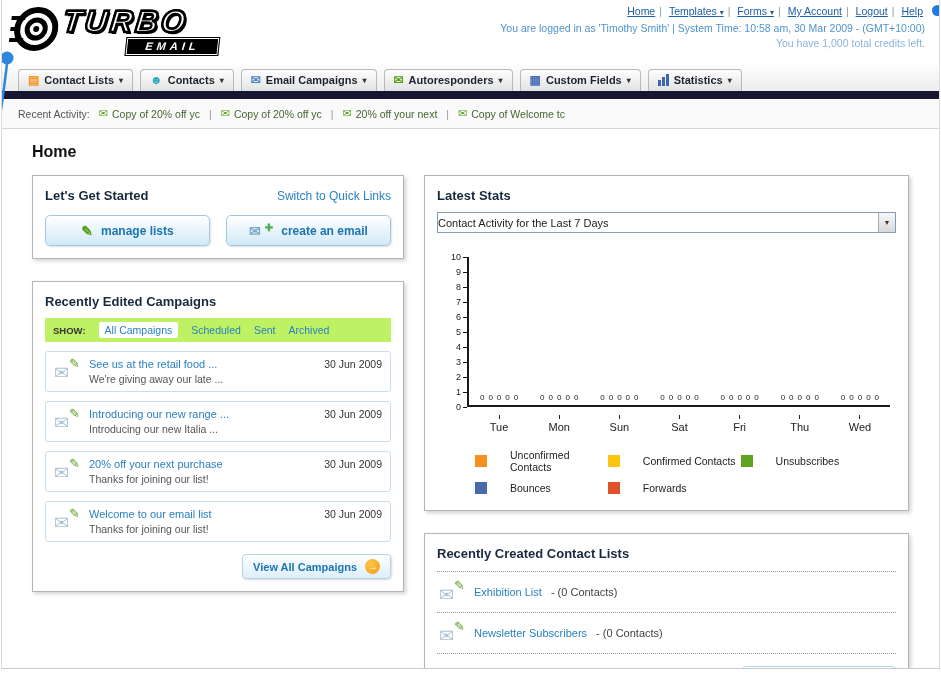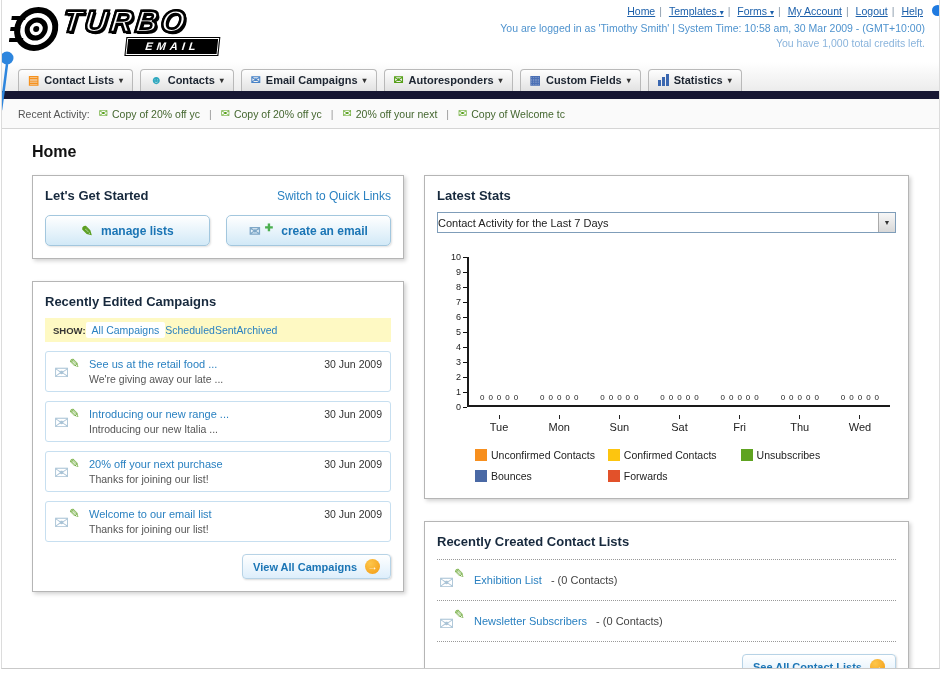--- a/index.html
+++ b/index.html
@@ -56,21 +56,21 @@
   .small-link { font-size:12px; color:#2a81c1; cursor:pointer; }
 
   
   .gs-buttons { display:flex; gap:16px; margin-top:12px; }
   .gs-btn { flex:1; height:31px; display:flex; align-items:center; justify-content:center; gap:8px; background:linear-gradient(#ffffff,#d2e9f7); border:1px solid #a3c7de; border-radius:5px; font-weight:bold; color:#1b75b5; font-size:12px; cursor:pointer; box-shadow:1px 1px 2px rgba(0,0,0,.12); }
   .pen-glyph { color:#5a9e1f; font-size:14px; }
   .env-glyph { color:#7fa8c8; font-size:14px; }
   .plus-glyph { color:#4caf50; font-size:10px; font-weight:bold; margin-left:-4px; transform:translateY(-3px); display:inline-block; }
 
   
-  .filterbar { background:#fef9c3; margin-top:9px; padding:4px 8px; display:flex; align-items:center; font-size:10.5px; }
+  .filterbar { background:#bef264; margin-top:9px; padding:4px 8px; display:flex; gap:13px; align-items:center; font-size:10.5px; }
   .show-label { font-weight:bold; color:#333; font-size:9.5px; }
   .filter { color:#2a81c1; cursor:pointer; }
   .filter.active { background:#fff; padding:2px 6px; border-radius:2px; }
   .camp-item { border:1px solid #c7dff0; border-radius:3px; margin-top:9px; padding:6px 8px; display:flex; gap:9px; background:#fff; }
   .mailpen { position:relative; width:26px; height:24px; flex:none; }
   .mailpen .env { position:absolute; left:0; bottom:0; font-size:18px; color:#a9c3d6; line-height:1; }
   .mailpen .pen { position:absolute; right:0; top:-2px; font-size:13px; color:#5a9e1f; }
   .camp-texts { flex:1; min-width:0; }
   .camp-title { color:#2a81c1; font-size:11px; cursor:pointer; }
   .camp-sub { color:#555; font-size:10.5px; margin-top:3px; }
@@ -87,21 +87,21 @@
   .y-axis { width:26px; height:150px; display:flex; flex-direction:column; justify-content:space-between; align-items:flex-end; }
   .ytick { display:flex; align-items:center; gap:2px; height:0; font-size:9px; color:#222; }
   .ytick i { width:4px; height:1px; background:#111; display:block; }
   .plot { position:relative; flex:1; height:150px; border-left:2px solid #1a1a1a; border-bottom:2px solid #1a1a1a; }
   .zeros { position:absolute; left:0; right:0; bottom:3px; display:flex; }
   .zero-group { flex:1; display:flex; justify-content:center; gap:4px; font-size:8px; color:#222; }
   .x-labels { display:flex; margin-left:28px; margin-top:8px; }
   .x-label { flex:1; text-align:center; font-size:11px; color:#222; }
   .x-label::before { content:""; display:block; width:1px; height:4px; background:#222; margin:0 auto 2px; }
   .legend { display:flex; flex-wrap:wrap; margin:16px 0 4px 34px; row-gap:9px; }
-  .legend-item { width:32%; display:flex; gap:4px; align-items:center; font-size:10.5px; color:#222; }
+  .legend-item { width:32%; display:flex; gap:23px; align-items:center; font-size:10.5px; color:#222; }
   .swatch { width:12px; height:12px; flex:none; }
 
   
   .cl-list { margin-top:10px; border-top:1px dotted #999; }
   .cl-row { display:flex; align-items:center; gap:9px; padding:8px 2px; border-bottom:1px dotted #999; }
   .cl-link { color:#2a81c1; font-size:11px; cursor:pointer; }
   .cl-suffix { color:#444; font-size:11px; }
 </style>
 </head>
 <body>

